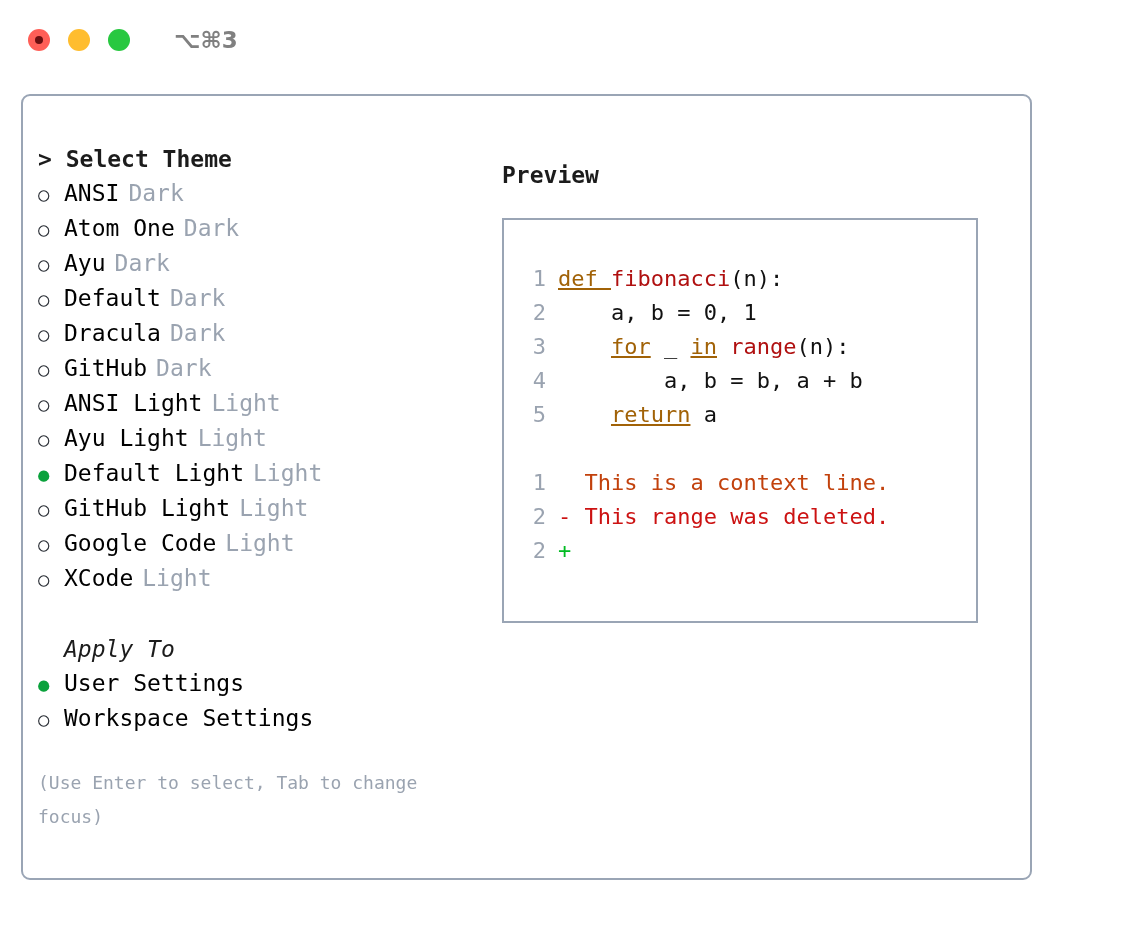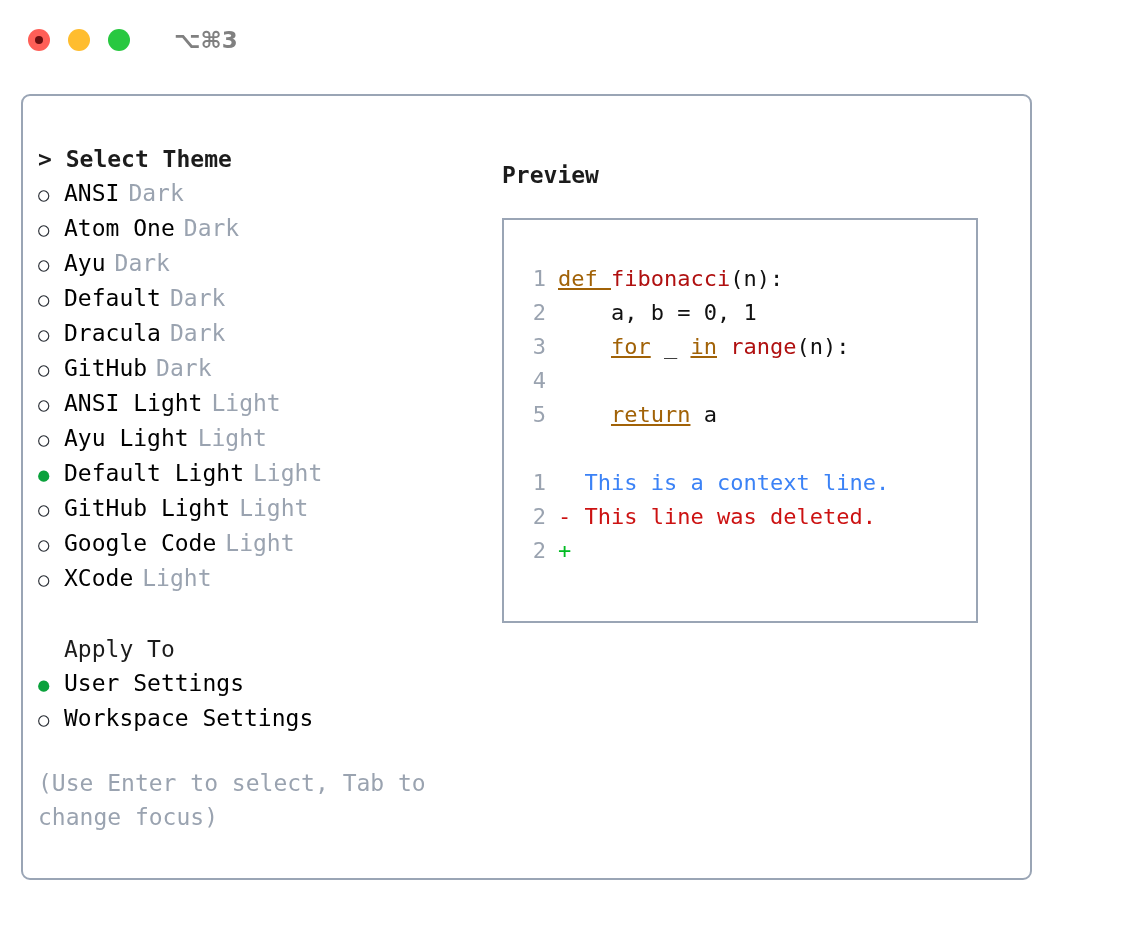--- a/index.html
+++ b/index.html
@@ -108,21 +108,21 @@
   }
   .opt-row.selected .bullet { color: #0aa23c; }
   .opt-label { color: #000000; }
   .opt-row.selected .opt-label { color: #000000; }
   .opt-variant { color: #9aa3b0; padding-left: 9px; text-align: center; }
 
   .section-gap { height: 36px; }
 
   .hint {
     margin-top: 30px;
-    font-size: 23px;
+    font-size: 18px;
     line-height: 34px;
     color: #9aa3b0;
     width: 410px;
     white-space: pre-wrap;
   }
 
   
   .right-col {
     position: absolute;
     left: 479px;
@@ -159,21 +159,21 @@
     color: #9aa3b0;
     padding-right: 12px;
   }
   .code-text { color: #111111; }
   .tok-kw   { color: #a16207; text-decoration: underline; }
   .tok-fn   { color: #b01010; }
   .tok-plain{ color: #111111; }
 
   .blank-line { height: 34px; }
 
-  .diff-ctx  { color: #3b82f6; text-align: center; }
+  .diff-ctx  { color: #c2410c; text-align: center; }
   .diff-del  { color: #cc1212; }
   .diff-add  { color: #00bb22; }
 </style>
 </head>
 <body>
 
 <div class="app">
 
   <div class="titlebar">
     <div class="lights">
@@ -200,44 +200,44 @@
           <div class="opt-row"><span class="bullet">○</span><span class="opt-label">ANSI Light</span><span class="opt-variant">Light</span></div>
           <div class="opt-row"><span class="bullet">○</span><span class="opt-label">Ayu Light</span><span class="opt-variant">Light</span></div>
           <div class="opt-row selected"><span class="bullet">●</span><span class="opt-label">Default Light</span><span class="opt-variant">Light</span></div>
           <div class="opt-row"><span class="bullet">○</span><span class="opt-label">GitHub Light</span><span class="opt-variant">Light</span></div>
           <div class="opt-row"><span class="bullet">○</span><span class="opt-label">Google Code</span><span class="opt-variant">Light</span></div>
           <div class="opt-row"><span class="bullet">○</span><span class="opt-label">XCode</span><span class="opt-variant">Light</span></div>
         </div>
 
       <div class="section-gap"></div>
 
-      <div class="heading" style="padding-left:26px;">Apply To</div>
+      <div class="heading" style="padding-left:26px;font-style:italic;">Apply To</div>
 
       <div id="apply-list">
           <div class="opt-row selected"><span class="bullet">●</span><span class="opt-label">User Settings</span></div>
           <div class="opt-row"><span class="bullet">○</span><span class="opt-label">Workspace Settings</span></div>
         </div>
 
       <div class="hint">(Use Enter to select, Tab to change focus)</div>
     </div>
 
     <div class="right-col">
       <div class="preview-title">Preview</div>
 
       <div class="preview-box">
         <div id="code-block">
             <div class="code-line"><span class="lineno">1</span><span class="code-text"><span class="tok-kw">def </span><span class="tok-fn">fibonacci</span><span class="tok-plain">(n):</span></span></div>
             <div class="code-line"><span class="lineno">2</span><span class="code-text"><span class="tok-plain">    a, b = 0, 1</span></span></div>
             <div class="code-line"><span class="lineno">3</span><span class="code-text"><span class="tok-plain">    </span><span class="tok-kw">for</span><span class="tok-plain"> _ </span><span class="tok-kw">in</span><span class="tok-plain"> </span><span class="tok-fn">range</span><span class="tok-plain">(n):</span></span></div>
-            <div class="code-line"><span class="lineno">4</span></div>
+            <div class="code-line"><span class="lineno">4</span><span class="code-text"><span class="tok-plain">        a, b = b, a + b</span></span></div>
             <div class="code-line"><span class="lineno">5</span><span class="code-text"><span class="tok-plain">    </span><span class="tok-kw">return</span><span class="tok-plain"> a</span></span></div>
           </div>
         <div class="blank-line"></div>
         <div id="diff-block">
             <div class="code-line"><span class="lineno">1</span><span class="diff-ctx">  </span><span class="diff-ctx">This is a context line.</span></div>
-            <div class="code-line"><span class="lineno">2</span><span class="diff-del">- </span><span class="diff-del">This line was deleted.</span></div>
+            <div class="code-line"><span class="lineno">2</span><span class="diff-del">- </span><span class="diff-del">This range was deleted.</span></div>
             <div class="code-line"><span class="lineno">2</span><span class="diff-add">+ </span></div>
           </div>
       </div>
     </div>
 
   </div>
 </div>
 
 </body></html>

